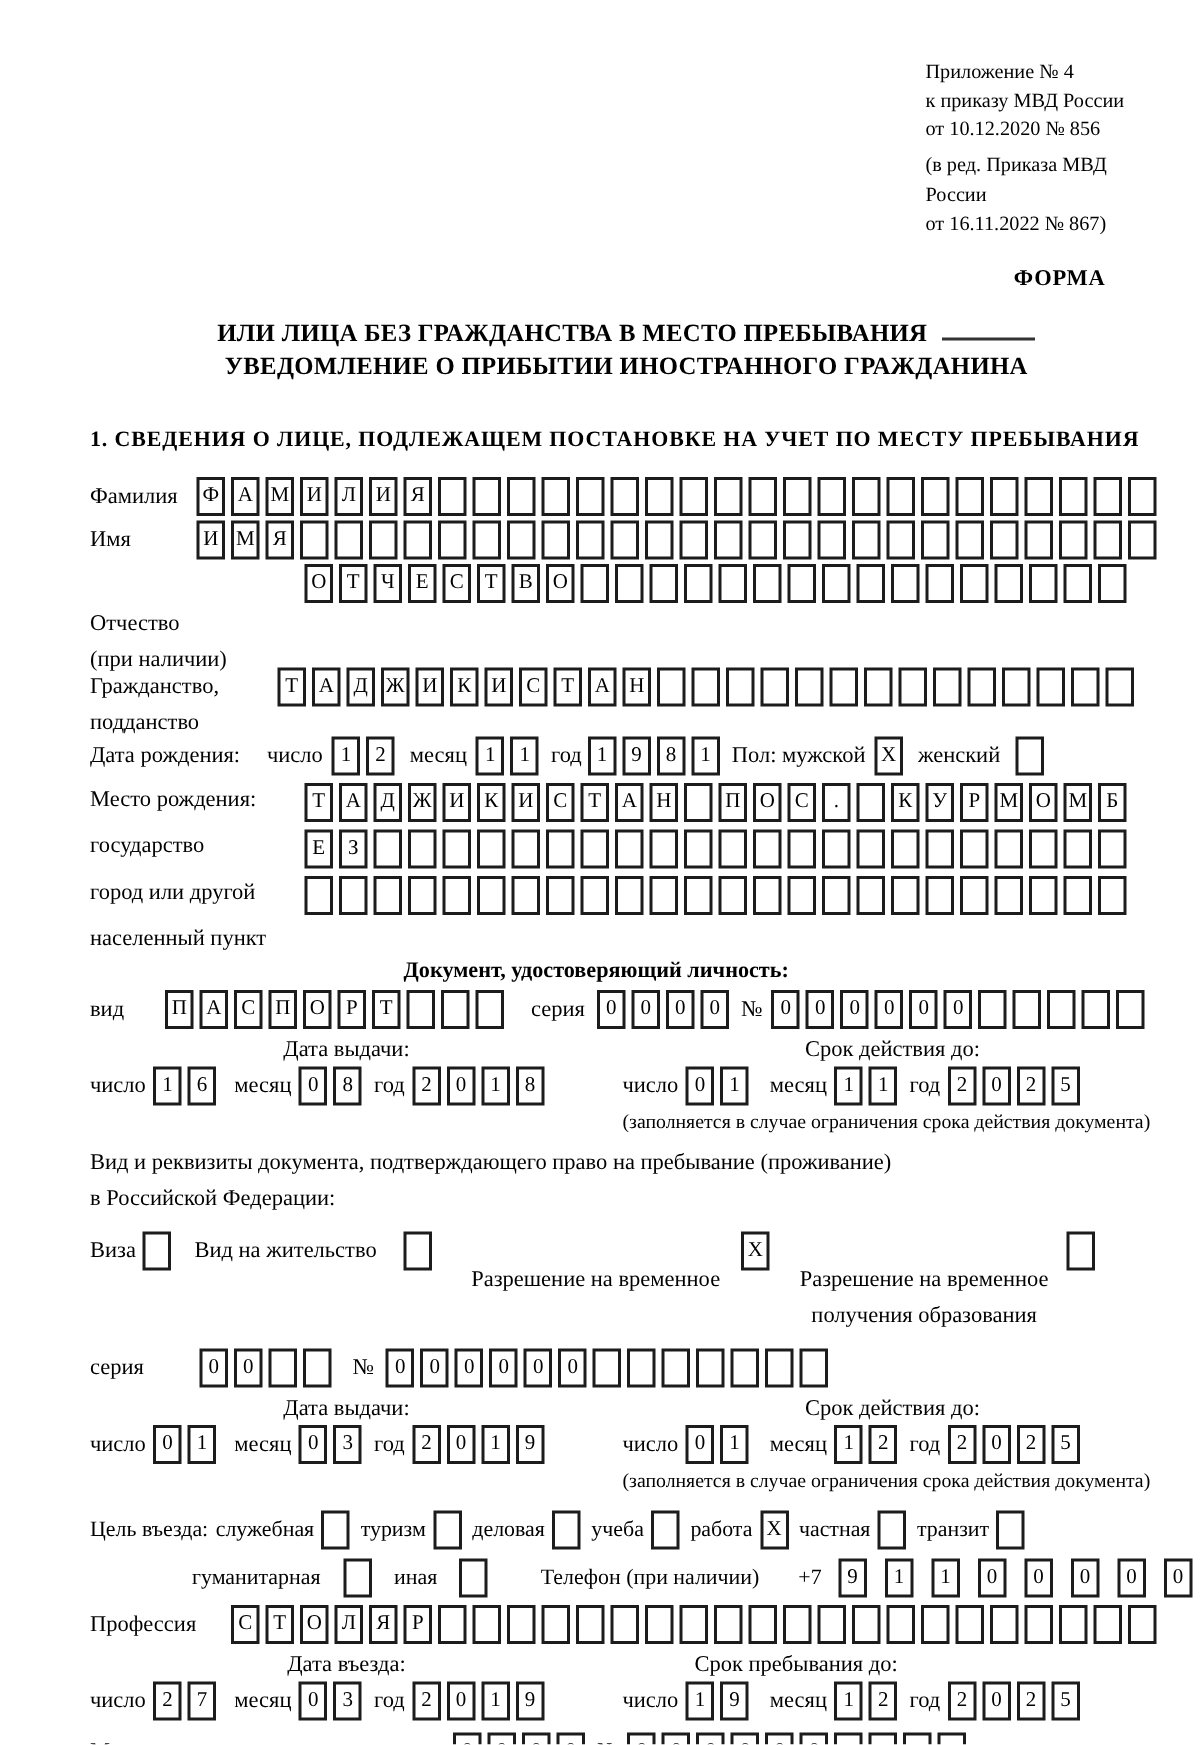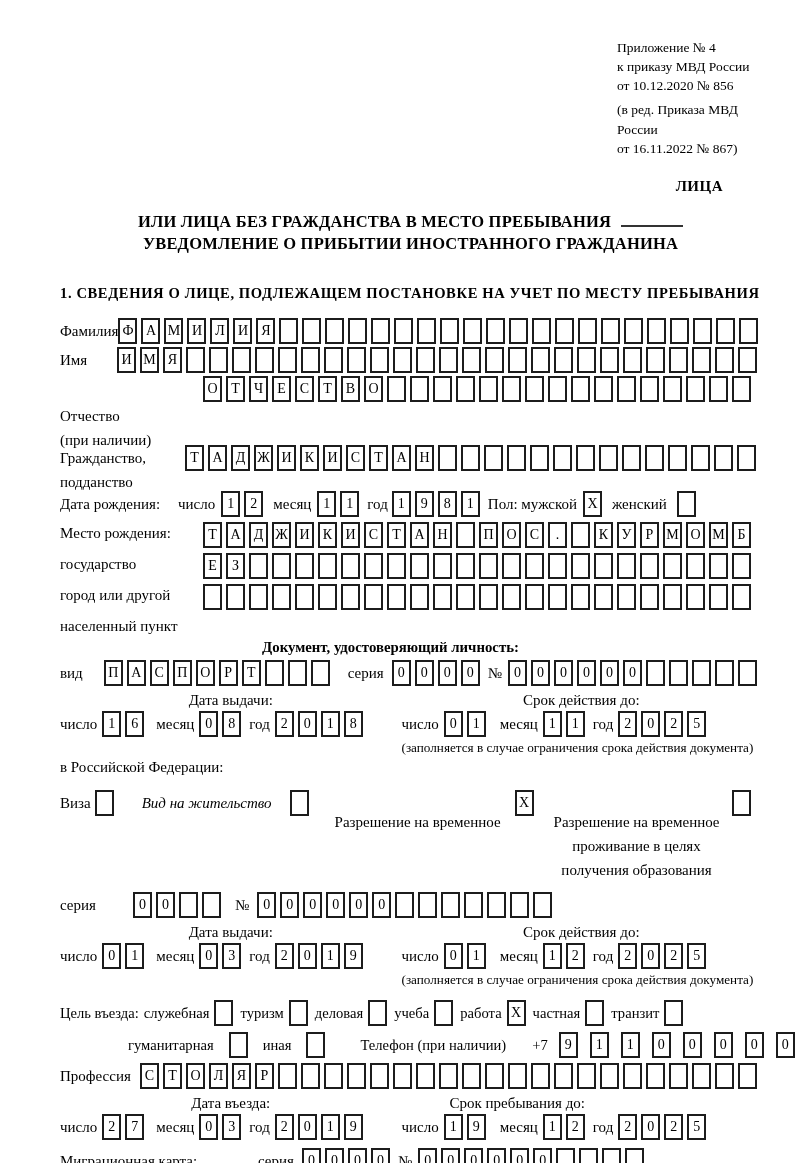--- a/index.html
+++ b/index.html
@@ -1,20 +1,20 @@
 <!DOCTYPE html>
 <html><head>
 <meta charset="utf-8">
 <style>
   html,body{margin:0;padding:0;background:#fff;}
   .page{
     width:800px;height:1163px;background:#fff;color:#000;
     font-family:"Liberation Serif","DejaVu Serif",serif;
     position:relative;box-sizing:border-box;
-    padding:38px 39px 0 60px;overflow:hidden;
+    padding:38px 25px 0 60px;overflow:hidden;
   }
   .appendix{margin-left:557px;font-size:13.5px;line-height:1.42;}
   .appendix .amend{margin-top:5px;}
   .form-marker{font-weight:bold;font-size:15px;text-align:right;margin:20px 38px 0 0;letter-spacing:.5px;}
   .title{font-weight:bold;font-size:16.5px;text-align:center;margin-top:16px;line-height:1.35;letter-spacing:.2px;}
   .blank-line{display:inline-block;width:62px;border-bottom:2px solid #333;height:14px;margin-left:10px;}
   .section-head{font-weight:bold;font-size:14.6px;margin-top:30px;letter-spacing:.6px;}
   .row{display:flex;align-items:flex-start;white-space:nowrap;}
   .lbl{font-size:15px;line-height:26px;}
   .lbl2{font-size:15px;line-height:22px;}
@@ -48,21 +48,21 @@
 <div class="page">
 
   <div class="appendix">
     <div>Приложение № 4</div>
     <div>к приказу МВД России</div>
     <div>от 10.12.2020 № 856</div>
     <div class="amend">(в ред. Приказа МВД России</div>
     <div>от 16.11.2022 № 867)</div>
   </div>
 
-  <div class="form-marker">ЛИЦА</div>
+  <div class="form-marker">ФОРМА</div>
 
   <div class="title">
     <div><span>ИЛИ ЛИЦА БЕЗ ГРАЖДАНСТВА В МЕСТО ПРЕБЫВАНИЯ</span><span class="blank-line"></span></div>
     <div>УВЕДОМЛЕНИЕ О ПРИБЫТИИ ИНОСТРАННОГО ГРАЖДАНИНА</div>
   </div>
 
   <div class="section-head">1. СВЕДЕНИЯ О ЛИЦЕ, ПОДЛЕЖАЩЕМ ПОСТАНОВКЕ НА УЧЕТ ПО МЕСТУ ПРЕБЫВАНИЯ</div>
 
   <div class="row mt16">
     <span class="lbl" style="width:73px;">Фамилия</span>
@@ -397,40 +397,40 @@
             <span class="cell">2</span>
             <span class="cell">0</span>
             <span class="cell">2</span>
             <span class="cell">5</span>
           </span>
       </div>
       <div class="small-note">(заполняется в случае ограничения срока действия документа)</div>
     </div>
   </div>
 
+  <div class="plain mt8">Вид и реквизиты документа, подтверждающего право на пребывание (проживание)</div>
   <div class="plain">в Российской Федерации:</div>
 
   <div class="permits">
     <span class="lbl">Виза</span>
     <span class="cells" style="margin-left:4px;">
         <span class="cell"></span>
       </span>
-    <span class="lbl" style="margin-left:24px;font-style:italic;">Вид на жительство</span>
+    <span class="lbl" style="margin-left:12px;">Вид на жительство</span>
     <span class="cells" style="margin-left:18px;">
         <span class="cell"></span>
       </span>
     <span class="permit-label" style="margin-left:22px;">
       <span style="display:block;">Разрешение на временное</span>
     </span>
     <span class="cells" style="margin-left:14px;">
         <span class="cell">X</span>
       </span>
     <span class="permit-label" style="margin-left:16px;">
       <span style="display:block;">Разрешение на временное</span>
-      <span style="display:block;">проживание в целях</span>
       <span style="display:block;">получения образования</span>
     </span>
     <span class="cells" style="margin-left:12px;">
         <span class="cell"></span>
       </span>
   </div>
 
   <div class="row mt10">
     <span class="lbl" style="width:73px;">серия</span>
     <span class="cells">

